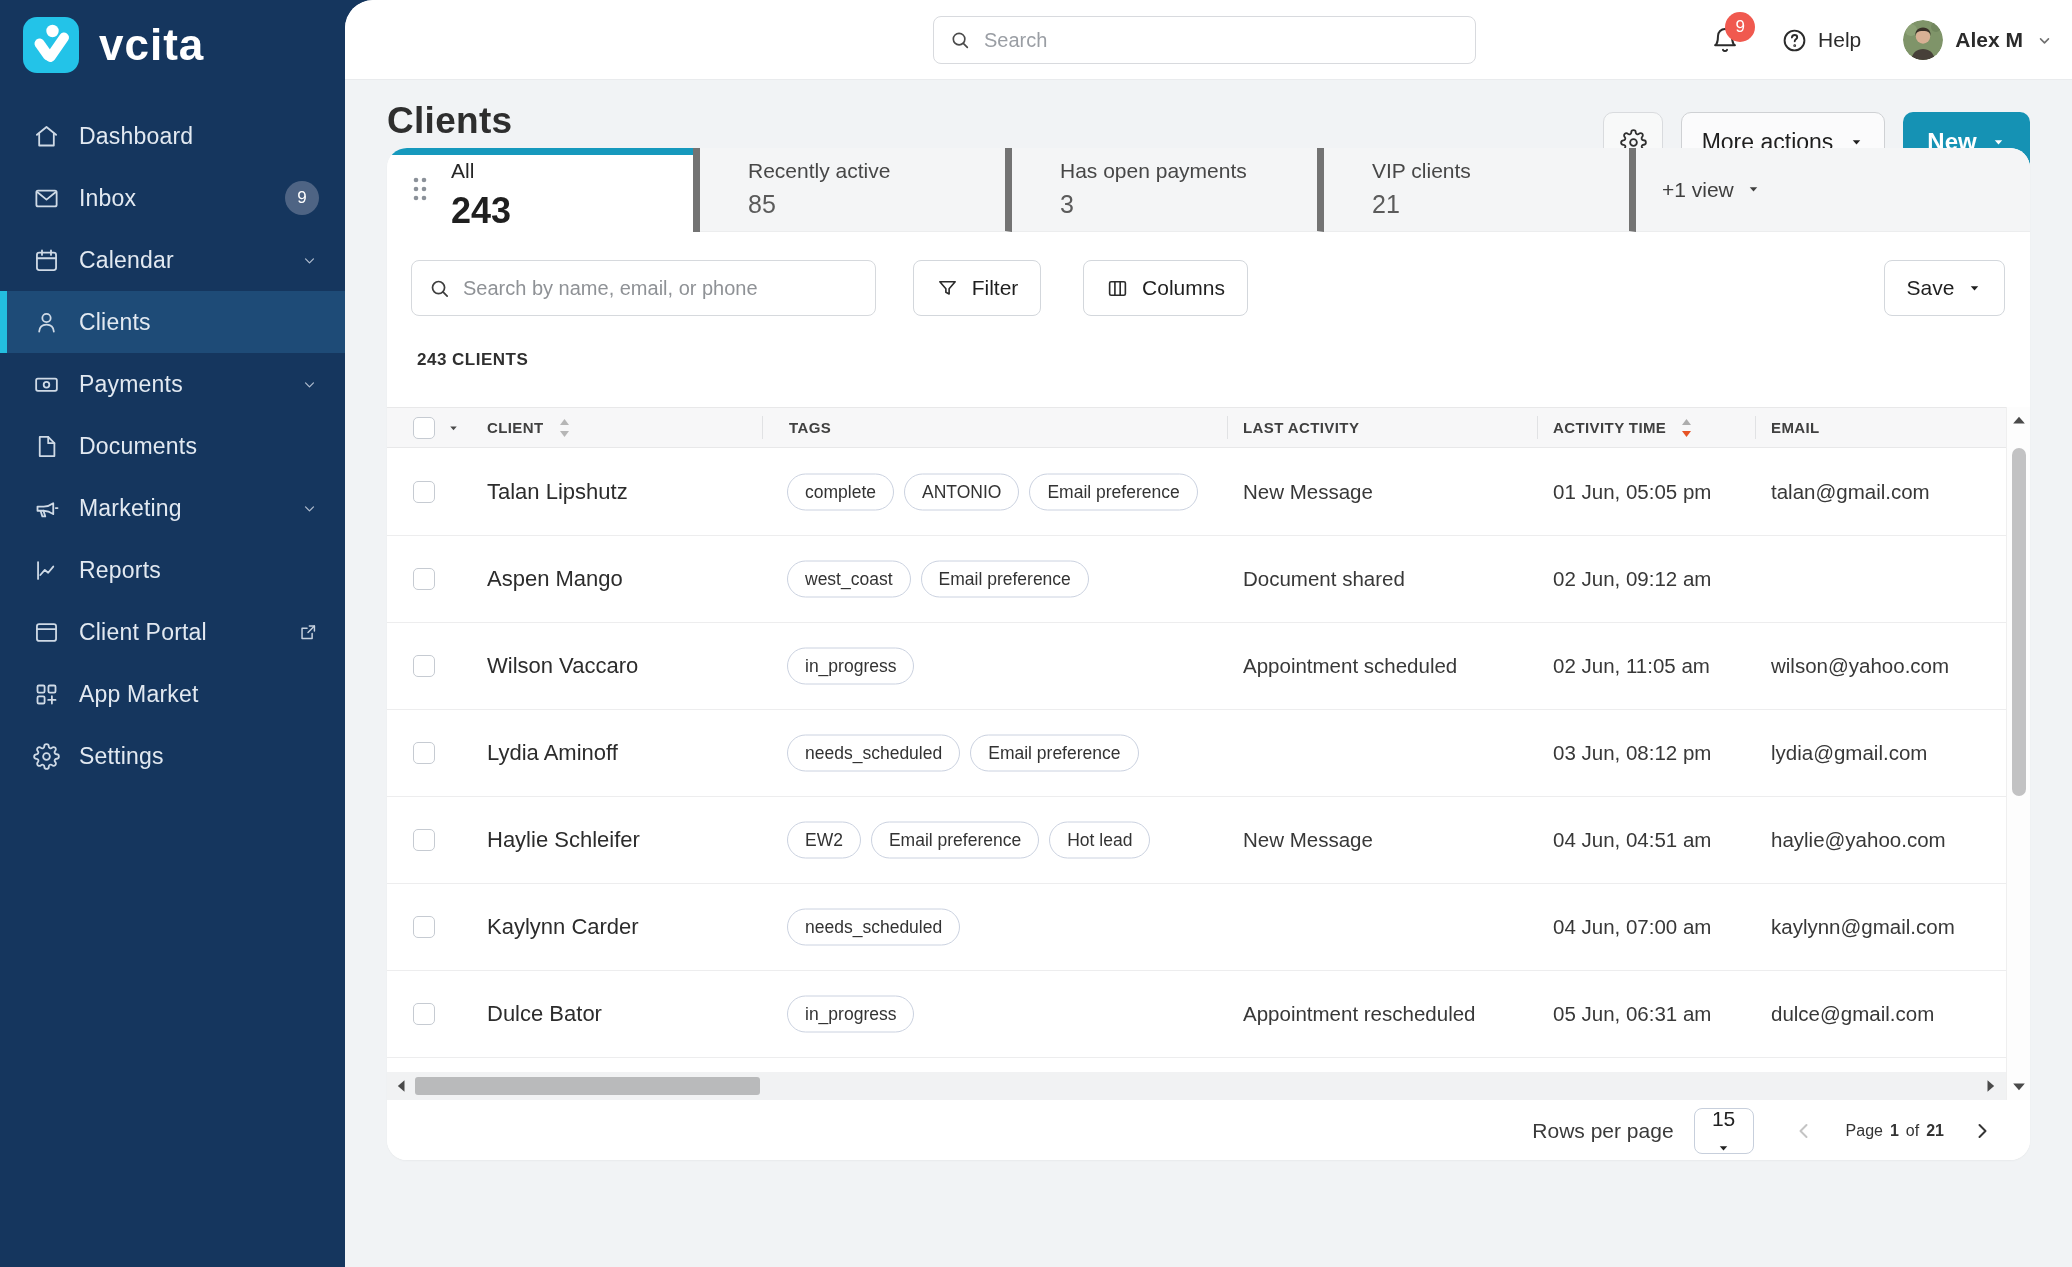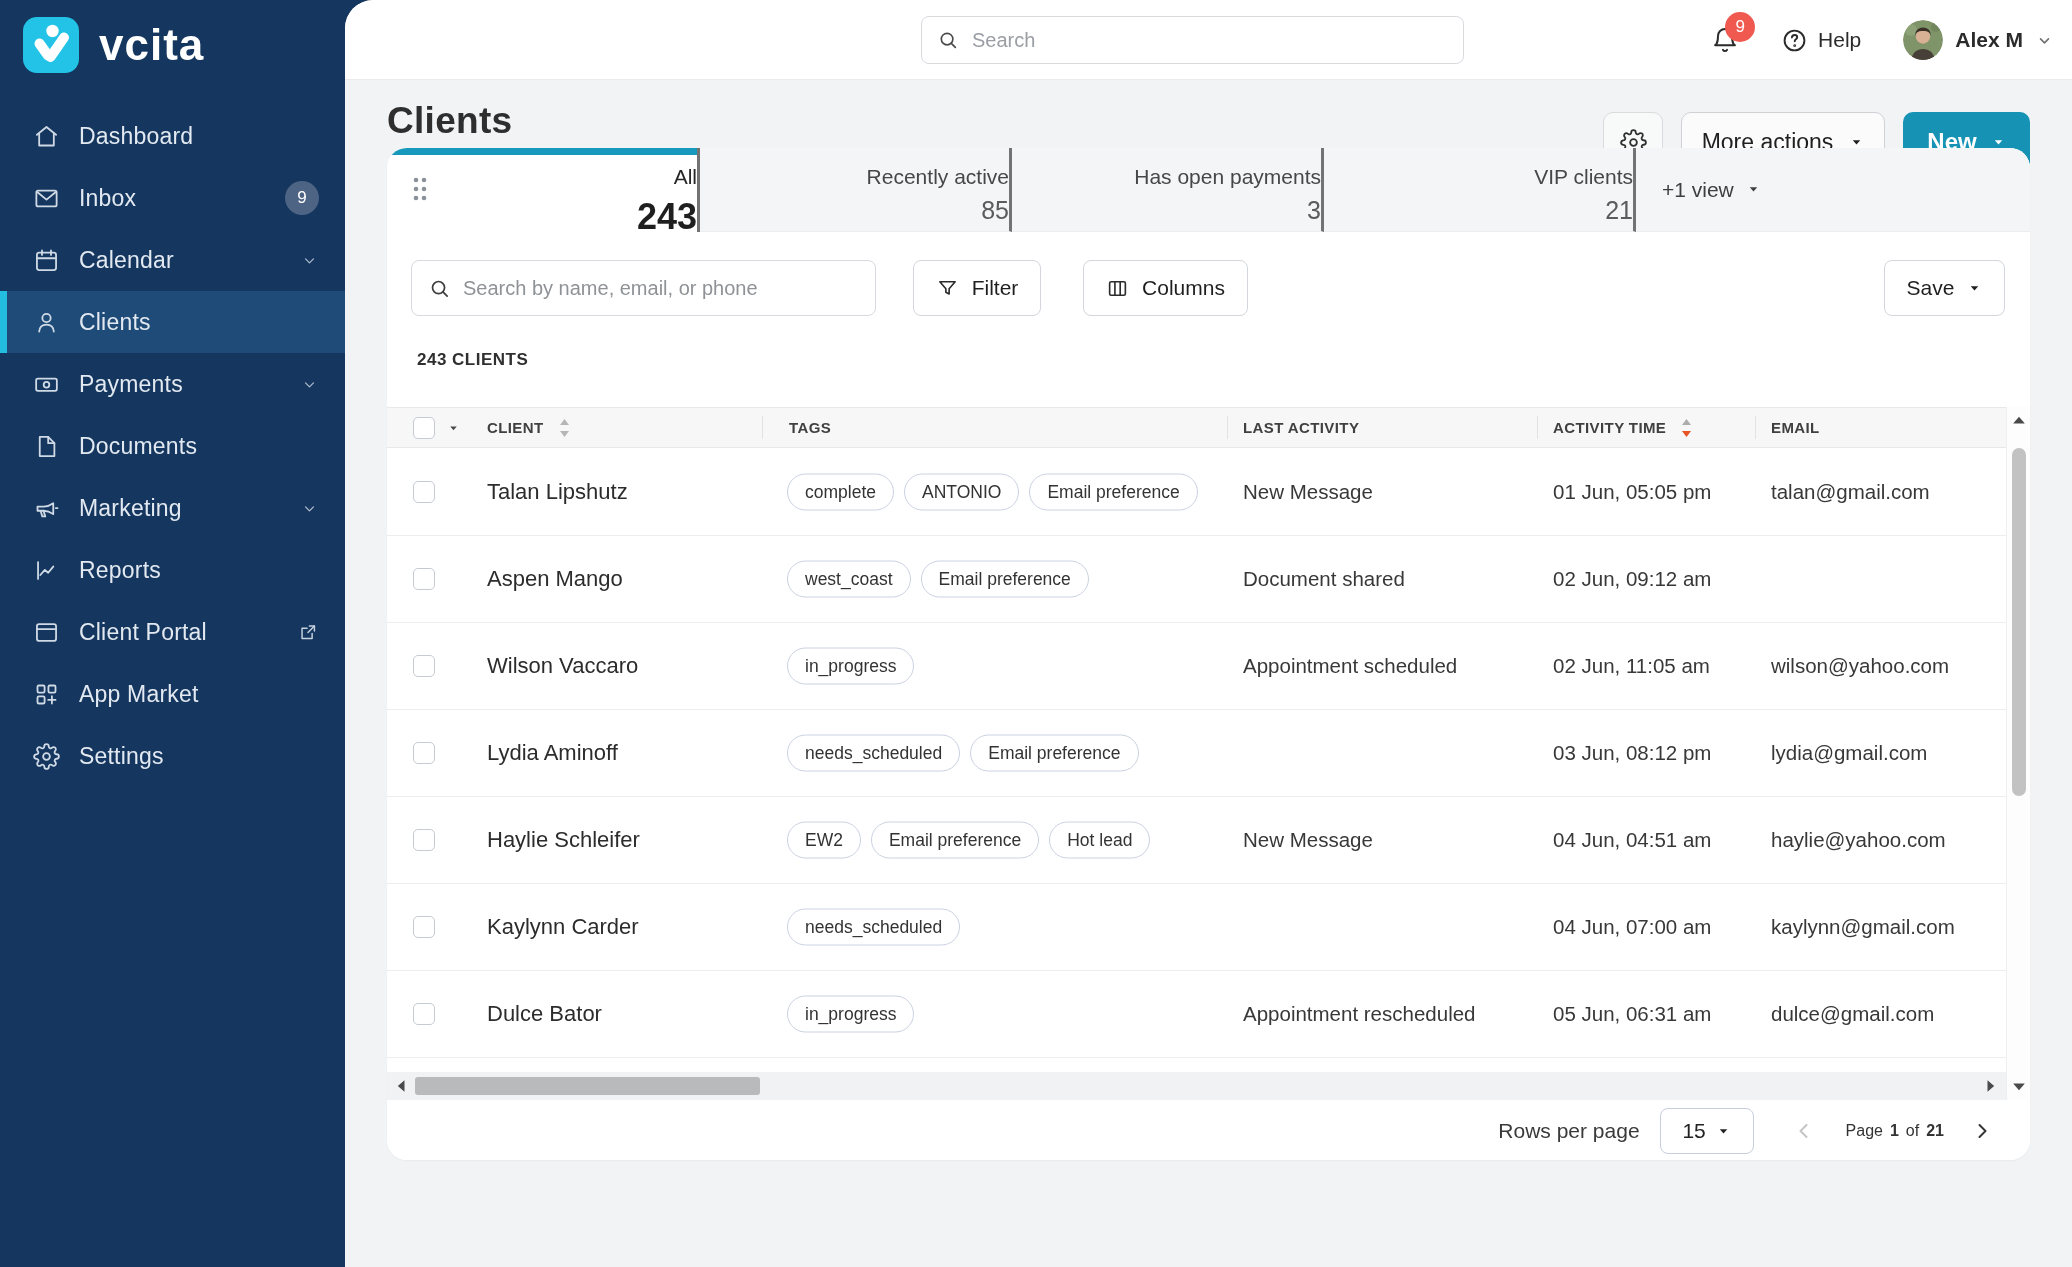--- a/index.html
+++ b/index.html
@@ -29,21 +29,21 @@
   .side-chev.ext { width:22px; height:22px; color:#C7D2DF; }
 
   
   .main { flex:1; background:#15365E; min-width:0; }
   .main-inner { width:100%; height:100%; background:#F1F3F5; border-top-left-radius:28px;
     overflow:hidden; position:relative; }
 
   
   .topbar { height:80px; background:#fff; border-top-left-radius:28px;
     border-bottom:1px solid #E9EBED; position:relative; }
-  .topbar-search { position:absolute; left:576px; top:16px; width:543px; height:48px;
+  .topbar-search { position:absolute; left:588px; top:16px; width:543px; height:48px;
     border:1.5px solid #D8DADE; border-radius:8px; background:#fff; display:flex;
     align-items:center; padding:0 15px; gap:13px; }
   .topbar-search .ic { width:22px; height:22px; color:#4a4a4a; flex-shrink:0; display:inline-flex;}
   .ic svg { width:100%; height:100%; }
   .topbar-search input { border:none; outline:none; flex:1; font-size:20px; color:#333;
     font-family:inherit; background:transparent; }
   .topbar-search input::placeholder { color:#9A9EA4; }
   .topbar-right { position:absolute; right:18px; top:0; height:80px; display:flex;
     align-items:center; gap:42px; }
   .bell-wrap { position:relative; width:28px; height:28px; color:#2b2b2b; cursor:pointer; }
@@ -75,22 +75,22 @@
   .caret { width:15px; height:15px; display:inline-flex; }
   .caret svg { width:100%; height:100%; }
 
   
   .card { position:absolute; left:42px; top:148px; width:1643px; height:1012px;
     background:#fff; border-radius:20px; box-shadow:0 1px 2px rgba(0,0,0,.04); }
 
   
   .tabs { position:absolute; top:0; left:0; right:0; height:84px; display:flex;
     background:#F4F5F6; border-radius:20px 20px 0 0; overflow:hidden; }
-  .tab { width:312px; position:relative; padding:17px 0 0 48px; border-right:3px solid #737373;
-    border-bottom:1px solid #ECEDEE; cursor:pointer; flex-shrink:0;text-align:right; }
+  .tab { width:312px; position:relative; padding:11px 0 0 48px; border-right:7px solid #737373;
+    border-bottom:1px solid #ECEDEE; cursor:pointer; flex-shrink:0; }
   .tab:first-child { width:313px; }
   .tab .t-label { font-size:21px; color:#474747; }
   .tab .t-count { font-size:25px; color:#5B5B5B; margin-top:7px; }
   .tab.active { background:#fff; border-bottom:none; padding-left:64px; }
   .tab.active::before { content:''; position:absolute; top:0; left:0; right:0; height:7px;
     background:#1699BD; border-top-left-radius:20px; }
   .tab.active .t-label { color:#262626; }
   .tab.active .t-count { color:#1F1F1F; font-weight:700; font-size:36px; }
   .dots { position:absolute; left:24px; top:26px; width:18px; height:30px; color:#8B9199;
     display:inline-flex; cursor:grab; }
@@ -161,23 +161,23 @@
 
   
   .partial { position:absolute; top:955px; left:0; width:1619px; height:16px; overflow:hidden; }
   .pbar { position:absolute; top:3px; height:9px; border-radius:4px; background:#CFCFCF; opacity:.55; }
 
   
   .pagination { position:absolute; bottom:0; left:0; right:0; height:58px; display:flex;
     align-items:center; justify-content:flex-end; padding-right:36px; background:#fff;
     border-radius:0 0 20px 20px; }
   .pg-label { font-size:21px; color:#3A3A3A; }
-  .pg-select { margin-left:20px; width:94px; height:46px; border:1.5px solid #C7CFDC;
+  .pg-select { margin-left:20px; width:60px; height:46px; border:1.5px solid #C7CFDC;
     border-radius:8px; display:flex; align-items:center; justify-content:center; gap:10px;
-    font-size:21px; color:#222; cursor:pointer; background:#fff; }
+    font-size:21px; color:#222; cursor:pointer; background:#fff;flex-direction:column; }
   .pg-prev { margin-left:38px; width:24px; height:24px; color:#C4C4C4; display:inline-flex; cursor:default; }
   .pg-next { margin-left:26px; width:24px; height:24px; color:#353535; display:inline-flex; cursor:pointer; }
   .pg-prev svg,.pg-next svg { width:100%; height:100%; }
   .pg-pages { margin-left:30px; font-size:16px; color:#333; display:flex; gap:7px; }
   .pg-pages .b { font-weight:700; }
 </style>
 </head>
 <body>
 
 <div class="app">

